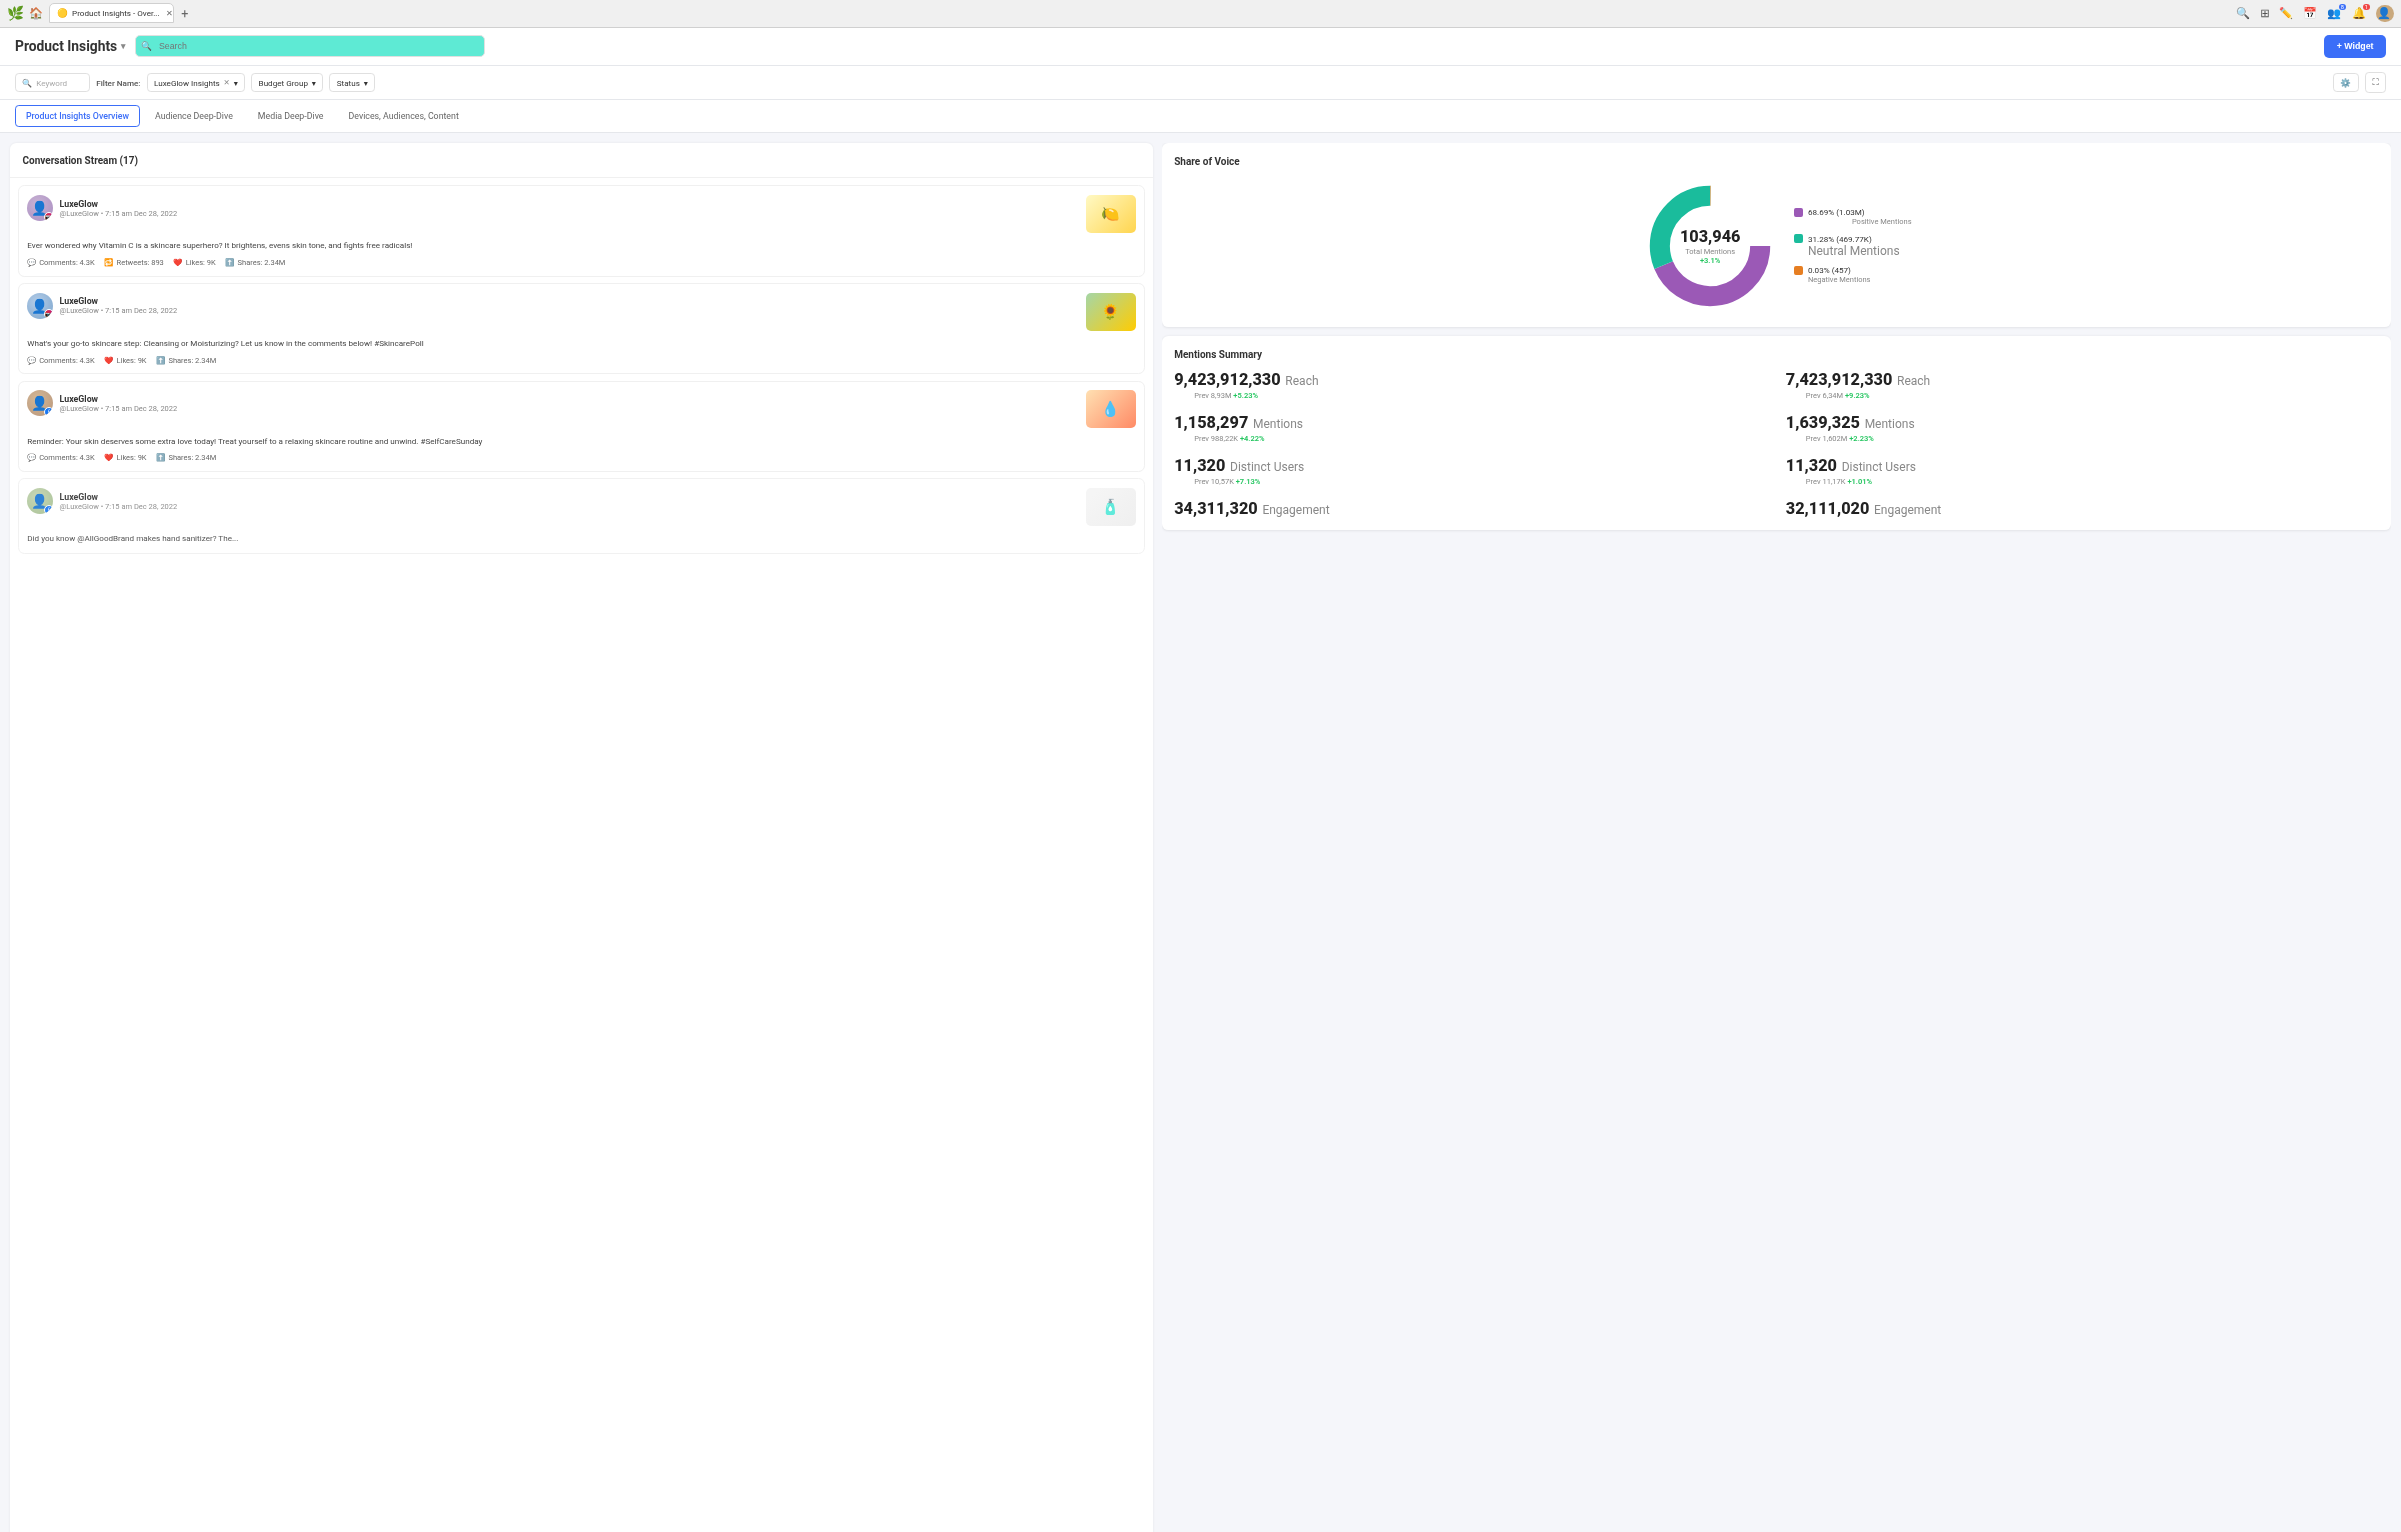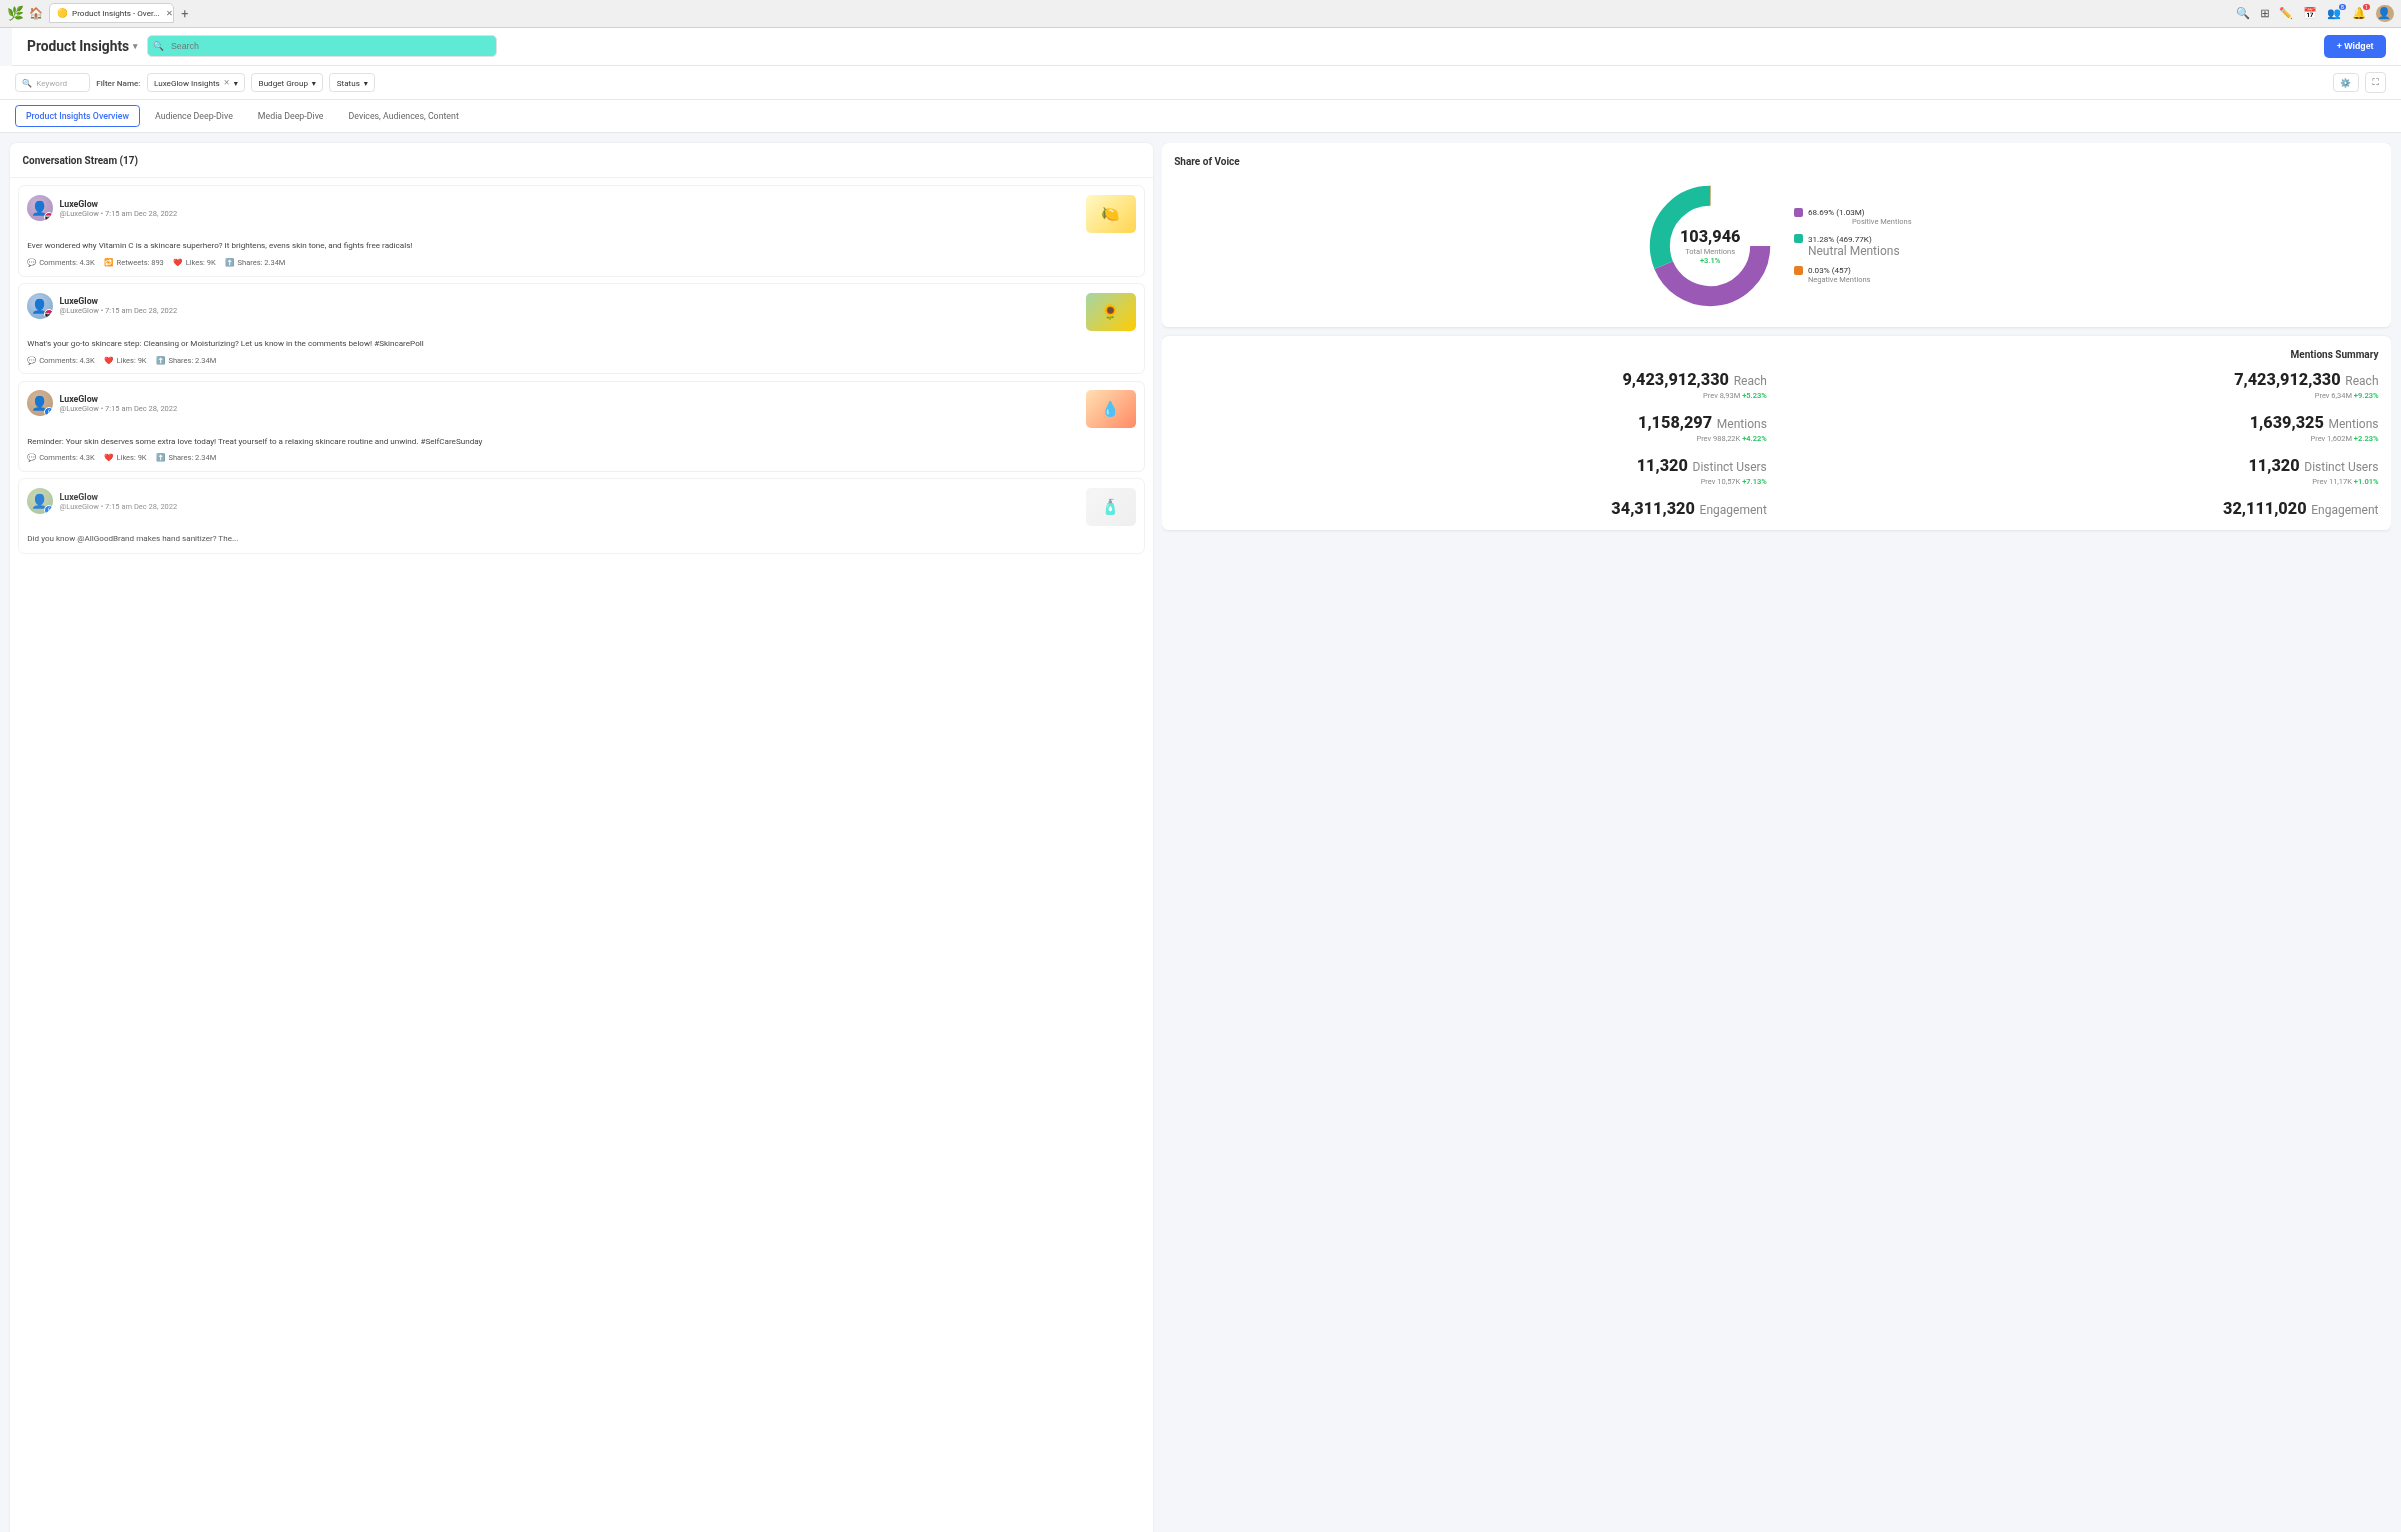--- a/index.html
+++ b/index.html
@@ -20,21 +20,21 @@
     .browser-tab-icon { font-size: 8.8px; }
     .browser-tab-close { color: #666; cursor: pointer; margin-left: 2.5px; }
     .browser-new-tab { font-size: 12.5px; color: #666; margin-left: 2.5px; }
     .browser-spacer { flex: 1; }
     .browser-actions { display: flex; align-items: center; gap: 10px; font-size: 11.3px; color: #555; }
     .browser-avatar { width: 17.5px; height: 17.5px; border-radius: 50%; background: #c9a87c; overflow: hidden; }
 
     
     .app-header {
       background: #fff; border-bottom: 0.6px solid #e5e7eb;
-      padding: 7.5px 15px; display: flex; align-items: center; gap: 10px; margin-left: 12px;
+      padding: 7.5px 15px; display: flex; align-items: center; gap: 10px;
     }
     .app-title { font-size: 13.8px; font-weight: 700; display: flex; align-items: center; gap: 3.8px; }
     .app-title-arrow { font-size: 8.8px; color: #888; }
     .header-search {
       flex: 1; max-width: 350px; position: relative;
     }
     .header-search input {
       width: 100%; padding: 5px 7.5px 5px 22.5px; border: 0.6px solid #e0e0e0;
       border-radius: 5px; font-size: 8.8px; outline: none; color: #666; background: #5eead4;
     }
@@ -142,21 +142,20 @@
     .sov-total-label { font-size: 7.5px; color: #888; margin-top: 1.3px; }
     .sov-growth { font-size: 7.5px; color: #22c55e; font-weight: 600; }
     .sov-legend { display: flex; flex-direction: column; gap: 7.5px; }
     .sov-legend-item { display: flex; align-items: flex-start; gap: 5px; font-size: 8.1px; }
     .sov-legend-dot { width: 8.8px; height: 8.8px; border-radius: 1.9px; flex-shrink: 0; margin-top: 0.6px; }
 
     
     .mentions-panel {
       background: #fff; border-radius: 6.3px; padding: 12.5px;
       box-shadow: 0 0.6px 2.5px rgba(0,0,0,0.08);
-      text-align: right;
     }
     .mentions-title { font-size: 10px; font-weight: 700; margin-bottom: 10px; }
     .mentions-grid { display: grid; grid-template-columns: 1fr 1fr; gap: 12.5px 19px; }
     .mentions-item {}
     .mentions-big { font-size: 16.3px; font-weight: 800; color: #222; }
     .mentions-label { font-size: 12px; color: #888; display: inline; margin-left: 2.5px; }
     .mentions-prev { font-size: 7.5px; color: #888; margin-top: 2.5px; padding-left: 20px; }
     .mentions-growth { color: #22c55e; font-weight: 600; }
 
     

